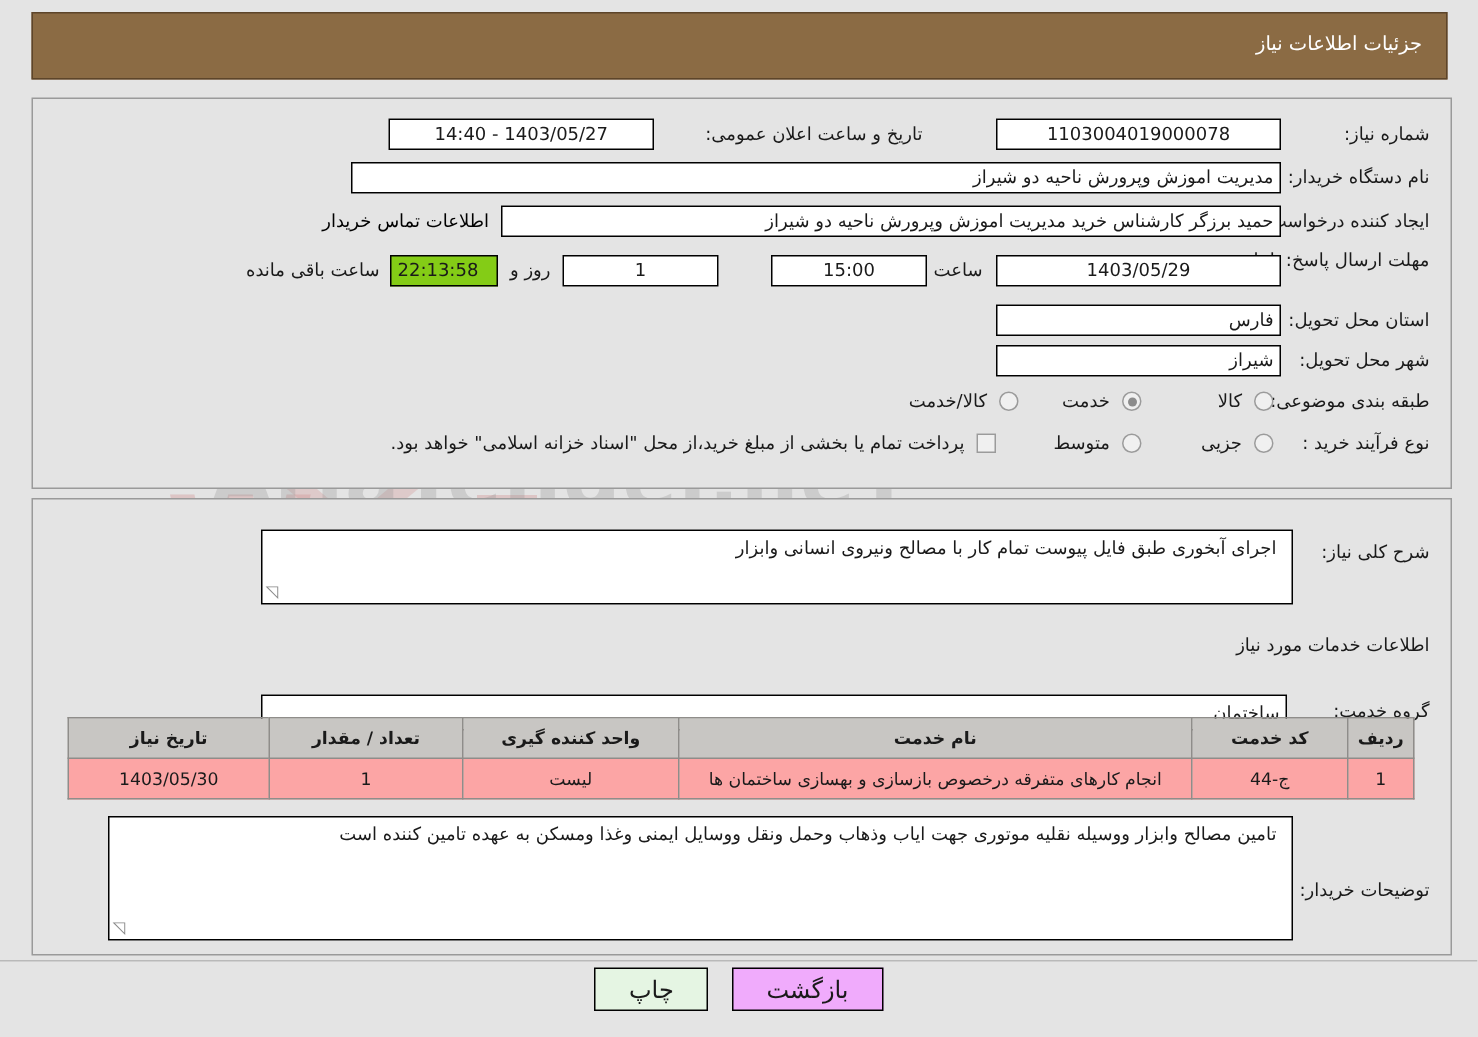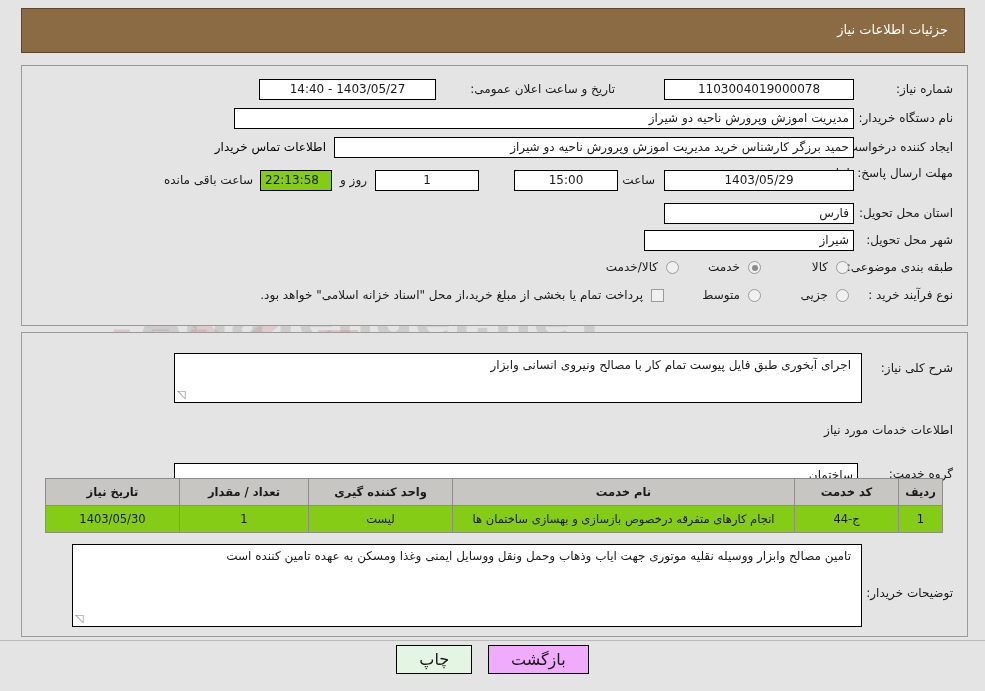--- a/index.html
+++ b/index.html
@@ -219,21 +219,21 @@
   .tbl th {
     background: #c8c6c3;
     border: 1px solid #8f8d8a;
     height: 26px;
     font-weight: bold;
     color: #1a1a1a;
     text-align: center;
     padding: 0 4px;
   }
   .tbl td {
-    background: #84cc16;
+    background: #fca5a5;
     border: 1px solid #8f8d8a;
     height: 26px;
     text-align: center;
     padding: 0 12px;
     color: #1a1a1a;
   }
 
   
   .btnbar {
     position: absolute;
@@ -299,21 +299,21 @@
   <div class="inp center" style="right:349px; top:104px; width:104px;">15:00</div>
   <div class="inp center" style="right:488px; top:104px; width:104px;">1</div>
   <div class="lbl" style="right:600px; top:107px;">روز و</div>
   <div class="inp cream" style="right:635px; top:104px; width:72px;">22:13:58</div>
   <div class="lbl" style="right:714px; top:107px;">ساعت باقی مانده</div>
 
   <div class="lbl" style="right:14px; top:140px;">استان محل تحویل:</div>
   <div class="inp right" style="right:113px; top:137px; width:190px;padding-left:16px;">فارس</div>
 
   <div class="lbl" style="right:14px; top:167px;">شهر محل تحویل:</div>
-  <div class="inp right" style="right:113px; top:164px; width:210px;">شیراز</div>
+  <div class="inp right" style="right:113px; top:164px; width:190px;">شیراز</div>
 
   <div class="lbl" style="right:14px; top:194px;">طبقه بندی موضوعی:</div>
   <div class="radio" style="right:118px; top:195px;"></div>
   <div class="lbl" style="right:139px; top:194px;">کالا</div>
   <div class="radio on" style="right:206px; top:195px;"></div>
   <div class="lbl" style="right:227px; top:194px;">خدمت</div>
   <div class="radio" style="right:288px; top:195px;"></div>
   <div class="lbl" style="right:309px; top:194px;margin-left:40px;">کالا/خدمت</div>
 
   <div class="lbl" style="right:14px; top:222px;">نوع فرآیند خرید :</div>

